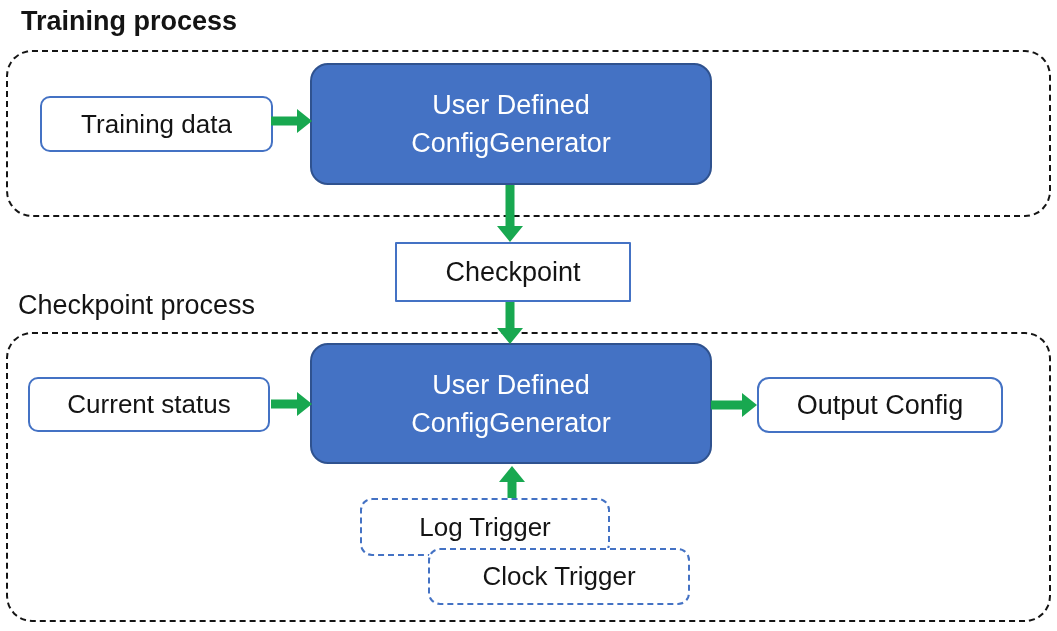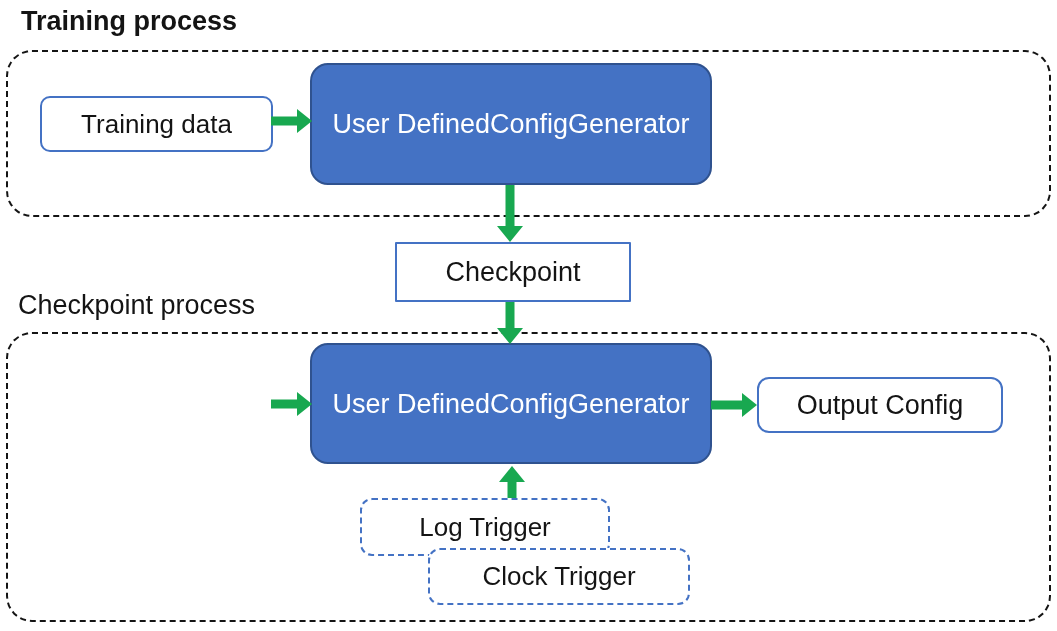--- a/index.html
+++ b/index.html
@@ -59,21 +59,21 @@
   #checkpoint-box     { left: 395px; top: 242px; width: 236px; height: 60px; border-radius: 1px; font-size: 27px; }
   #current-status-box { left: 28px;  top: 377px; width: 242px; height: 55px; }
   #output-config-box  { left: 757px; top: 377px; width: 246px; height: 56px; border-radius: 12px; font-size: 27px; }
 
   .blue-box {
     position: absolute;
     background: var(--box-blue-fill);
     border: 2.5px solid var(--box-blue-border);
     border-radius: 18px;
     display: flex;
-    flex-direction: row;
+    flex-direction: column;
     align-items: center;
     justify-content: center;
     color: var(--text-light);
     font-size: 27px;
     line-height: 38px;
     text-align: center;
   }
   #generator-training-box  { left: 310px; top: 63px;  width: 402px; height: 122px; }
   #generator-inference-box { left: 310px; top: 343px; width: 402px; height: 121px; }
 
@@ -169,20 +169,23 @@
 
   <div class="arrow arrow-v down" id="arrow-checkpoint-gen2">
     <div class="shaft"></div>
     <div class="head"></div>
   </div>
 
   <div class="section-label" id="inference-label">Checkpoint process</div>
 
   <div class="dashed-container" id="inference-container"></div>
 
+  <div class="light-box" id="current-status-box">
+    <span>Current status</span>
+  </div>
 
   <div class="arrow arrow-h" id="arrow-current-status">
     <div class="shaft"></div>
     <div class="head"></div>
   </div>
 
   <div class="blue-box" id="generator-inference-box">
     <span>User Defined</span>
     <span>ConfigGenerator</span>
   </div>

